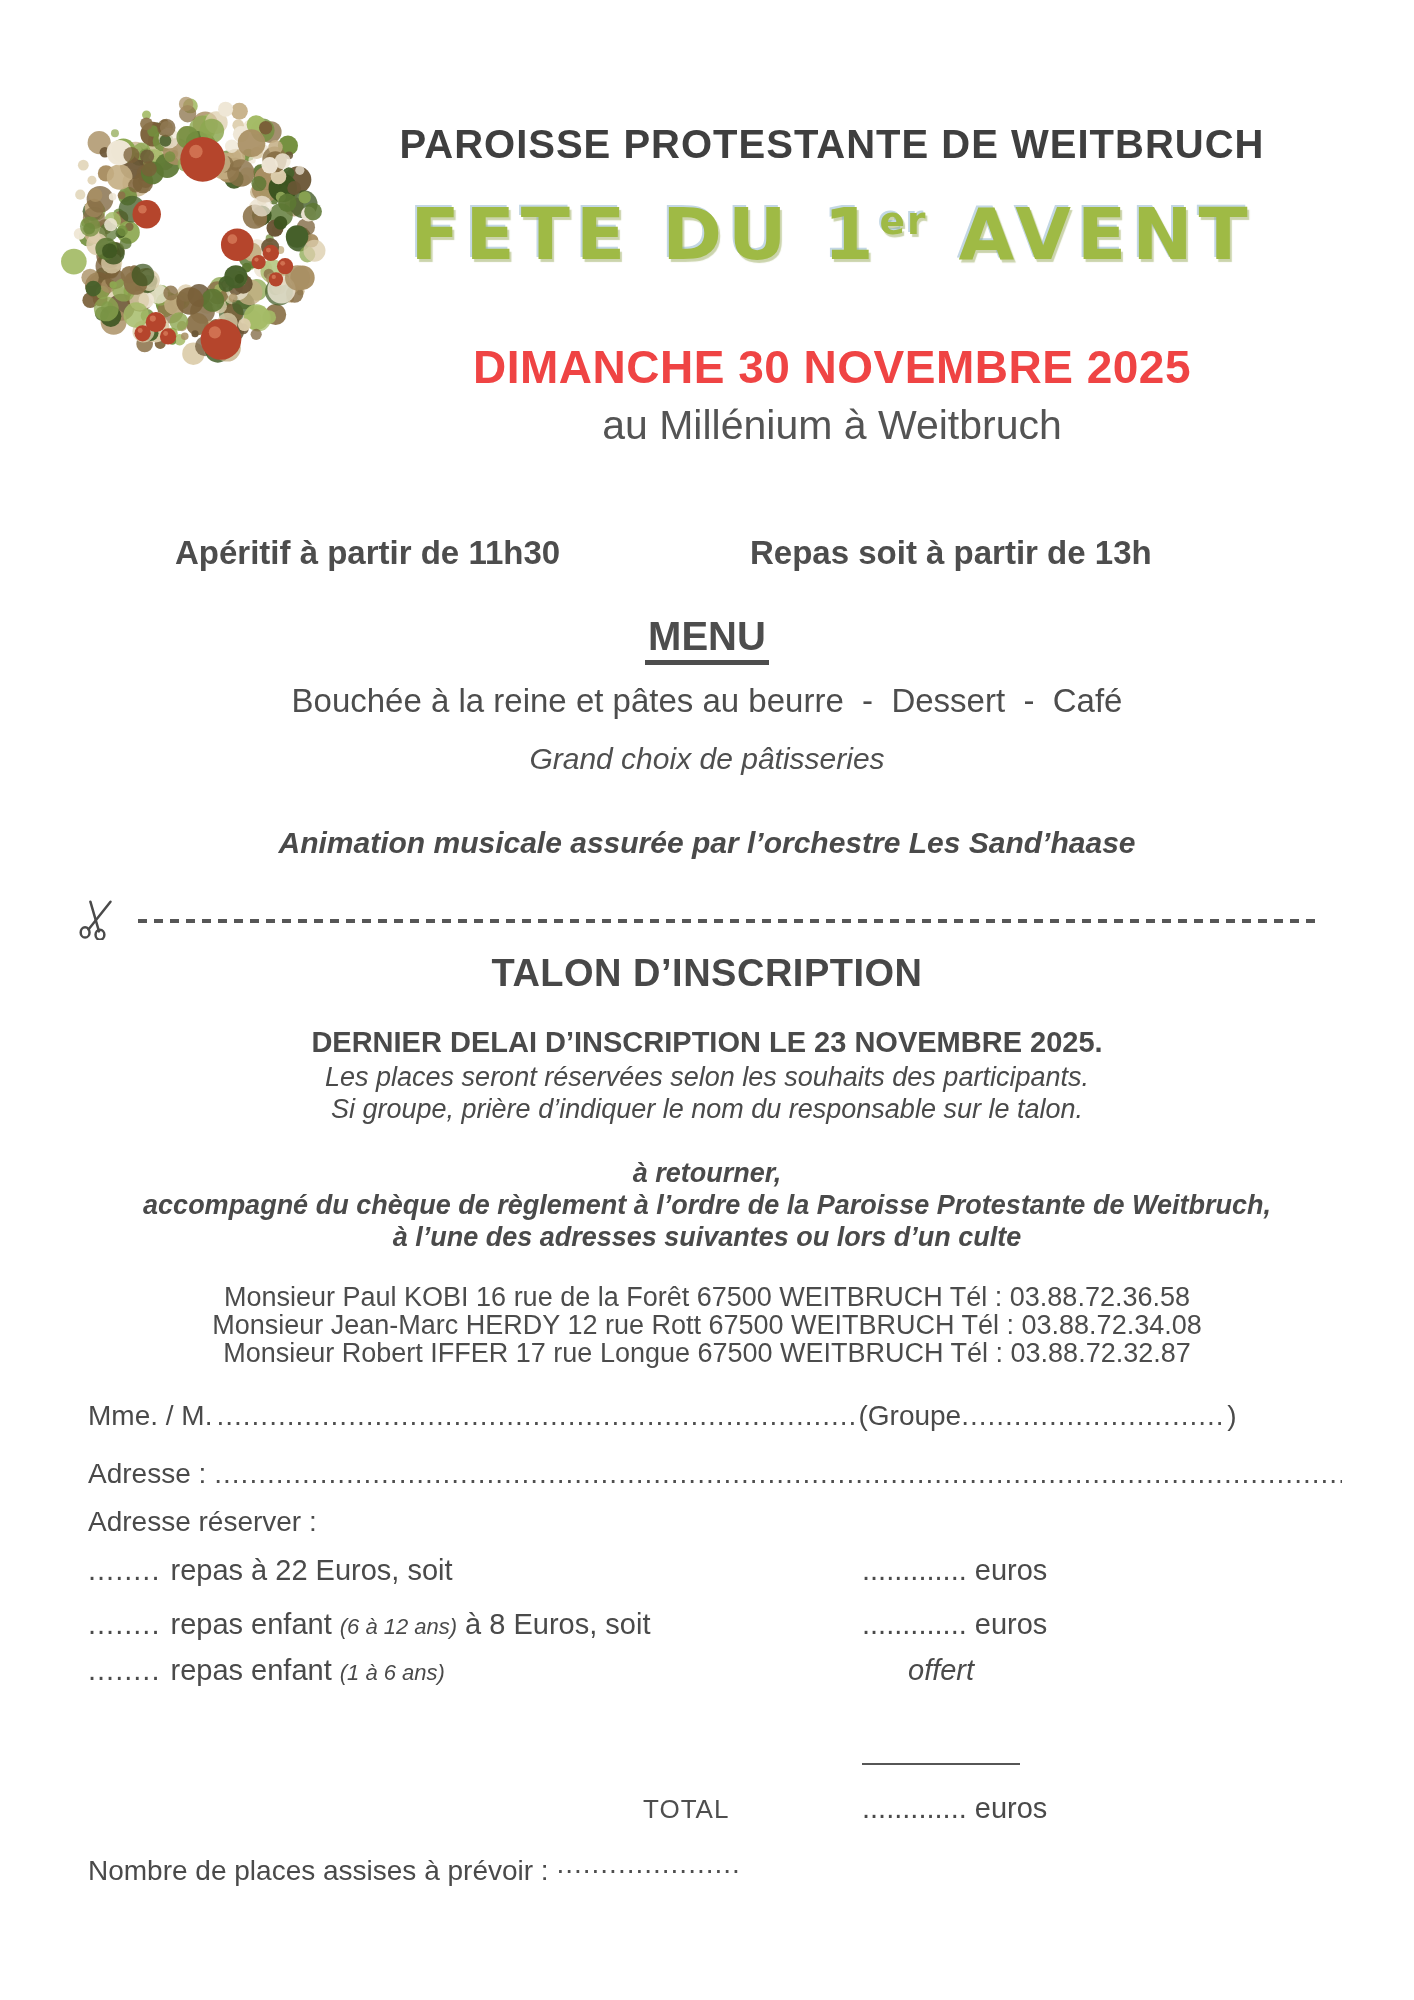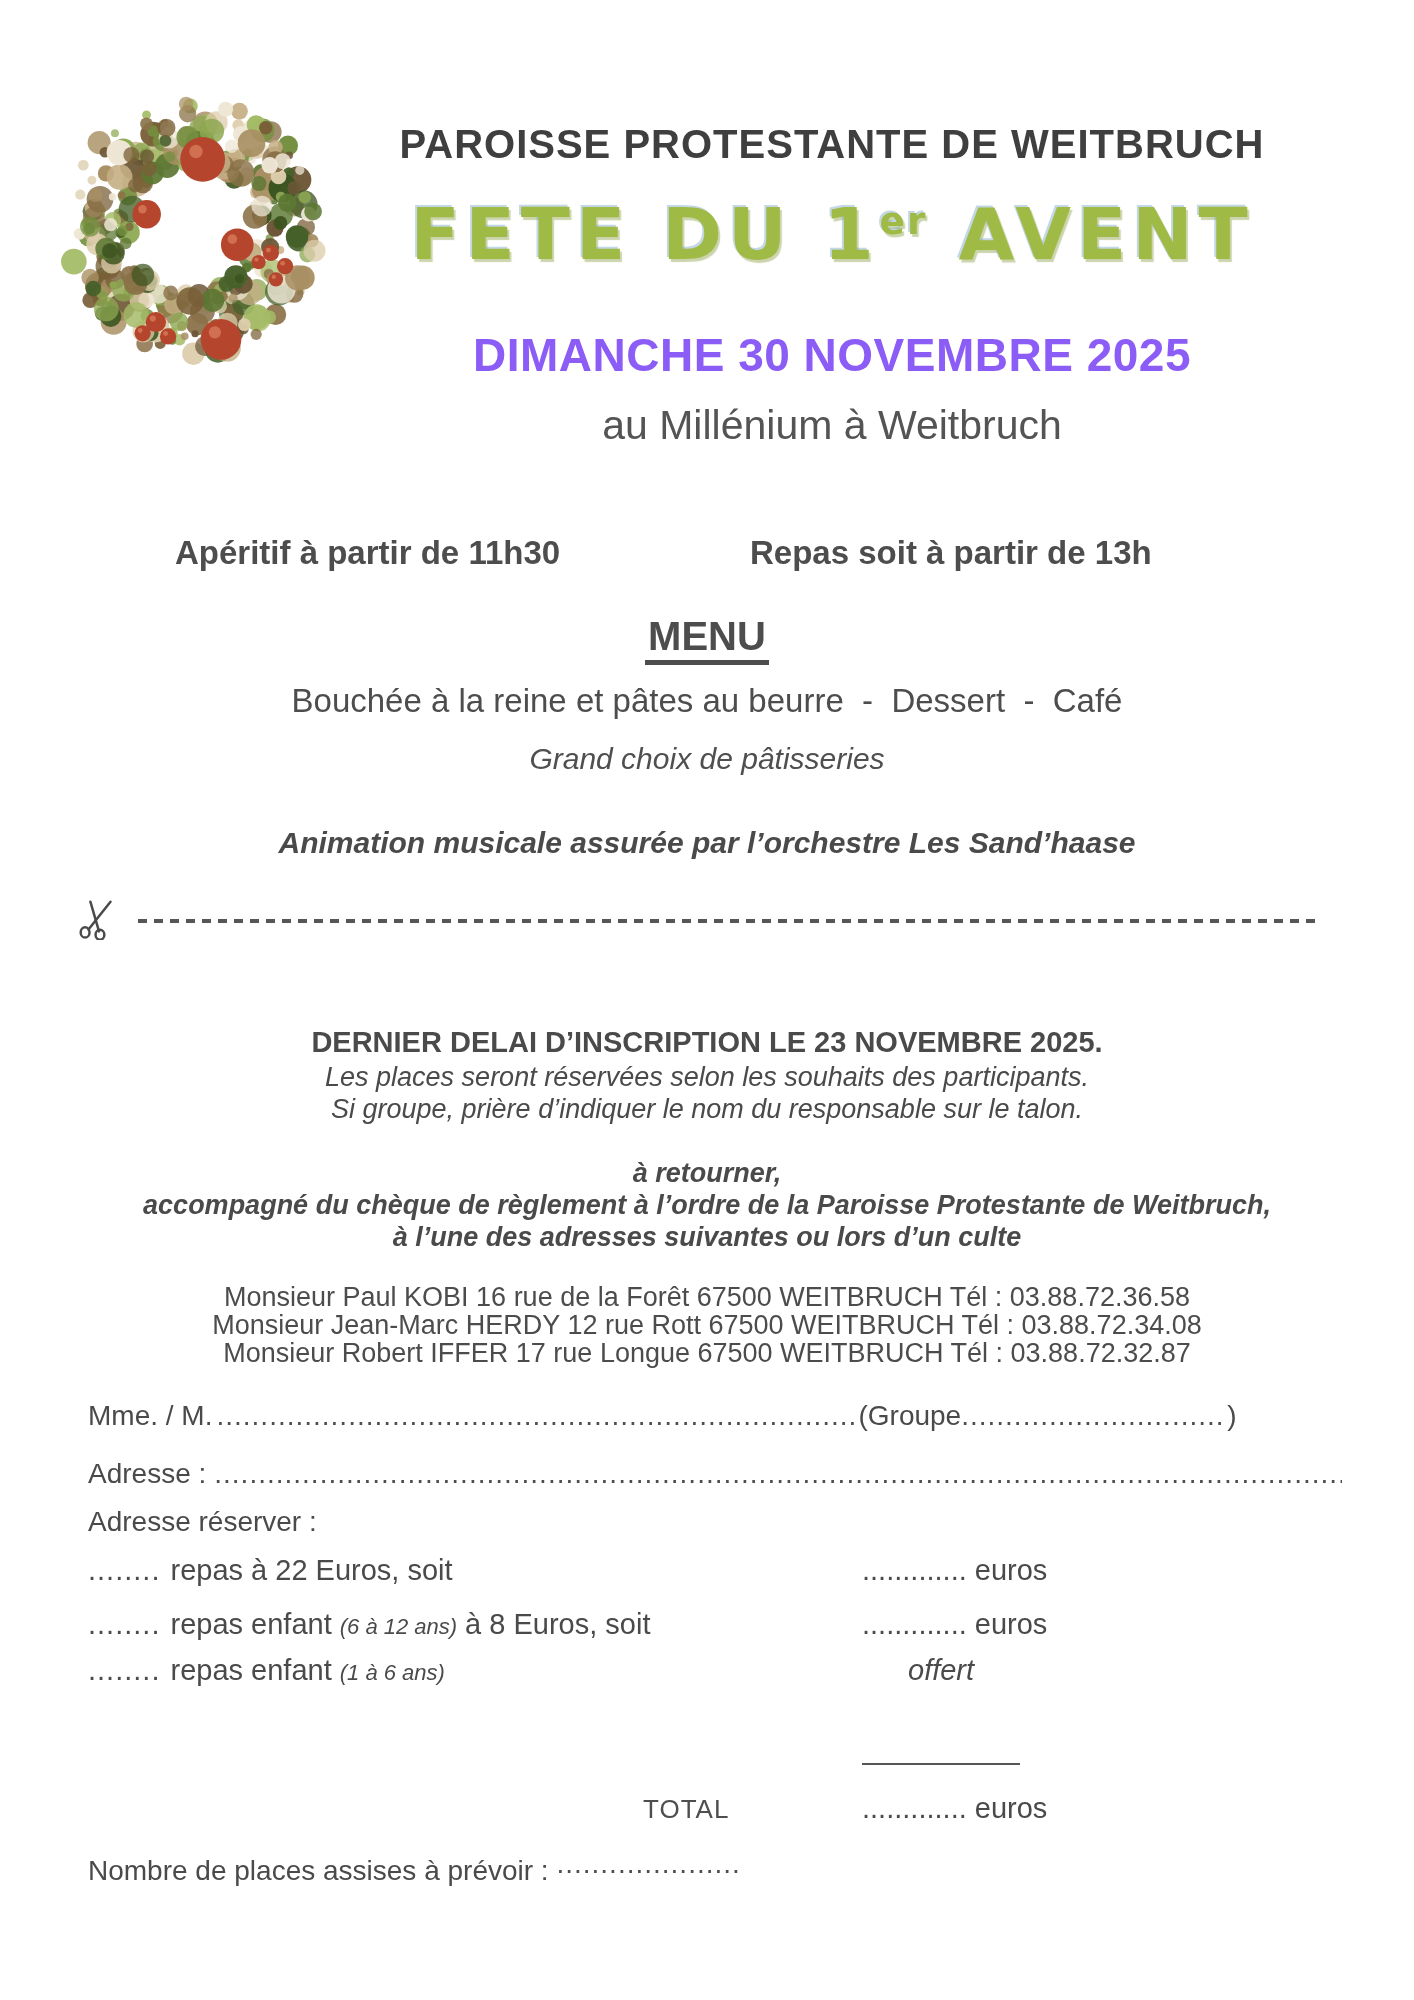--- a/index.html
+++ b/index.html
@@ -22,21 +22,21 @@
   .wreath{left:48px;top:82px;width:290px;height:290px;}
   .hdr-ctr{left:300px;right:50px;text-align:center;}
   .parish{top:122px;font-size:40px;font-weight:bold;color:var(--ink-dark);letter-spacing:1px;}
   .event-title{
     top:192px;font-size:72px;font-weight:bold;letter-spacing:6px;
     color:var(--green);
     text-shadow:-2px -2px 0 rgba(122,166,196,.45), 2px 3px 1px rgba(140,160,70,.45);
     font-family:"DejaVu Sans","Liberation Sans",sans-serif;
   }
   .event-title sup{font-size:.52em;vertical-align:super;letter-spacing:2px;}
-  .date{top:328px;font-size:46px;font-weight:bold;color:#8b5cf6;letter-spacing:.5px;}
+  .date{top:340px;font-size:46px;font-weight:bold;color:#ef4444;letter-spacing:.5px;}
   .venue{top:402px;font-size:41px;font-weight:400;color:#545454;}
   .venue-detail{top:454px;font-size:28px;color:#545454;}
 
   
   .aperitif{left:175px;top:534px;font-size:33px;font-weight:bold;color:#4d4d4d;}
   .meal{left:750px;top:534px;font-size:33px;font-weight:bold;color:#4d4d4d;}
 
   
   .menu-title{top:614px;font-size:40px;font-weight:bold;color:#4d4d4d;}
   .menu-title span{border-bottom:5px solid #4d4d4d;padding:0 3px 2px;}
@@ -471,20 +471,21 @@
       <g fill="none" stroke="#4a4a4a" stroke-width="2.6" stroke-linecap="round">
         <path d="M13 34 L36 5"></path>
         <path d="M24 36 L15 5"></path>
         <ellipse cx="9.5" cy="37" rx="4.6" ry="5.4"></ellipse>
         <ellipse cx="25" cy="39.5" rx="4.6" ry="5.2"></ellipse>
       </g>
     </svg>
     <div class="cut-dash"></div>
   </div>
 
+  <div class="abs ctr talon-title">TALON D’INSCRIPTION</div>
   <div class="abs ctr deadline">DERNIER DELAI D’INSCRIPTION LE 23 NOVEMBRE 2025.</div>
   <div class="abs ctr note1">Les places seront réservées selon les souhaits des participants.</div>
   <div class="abs ctr note2">Si groupe, prière d’indiquer le nom du responsable sur le talon.</div>
   <div class="abs ctr ret ret1">à retourner,</div>
   <div class="abs ctr ret ret2">accompagné du chèque de règlement à l’ordre de la Paroisse Protestante de Weitbruch,</div>
   <div class="abs ctr ret ret3">à l’une des adresses suivantes ou lors d’un culte</div>
   <div class="abs ctr contact contact1">Monsieur Paul KOBI 16 rue de la Forêt 67500 WEITBRUCH Tél : 03.88.72.36.58</div>
   <div class="abs ctr contact contact2">Monsieur Jean-Marc HERDY 12 rue Rott 67500 WEITBRUCH Tél : 03.88.72.34.08</div>
   <div class="abs ctr contact contact3">Monsieur Robert IFFER 17 rue Longue 67500 WEITBRUCH Tél : 03.88.72.32.87</div>
 

